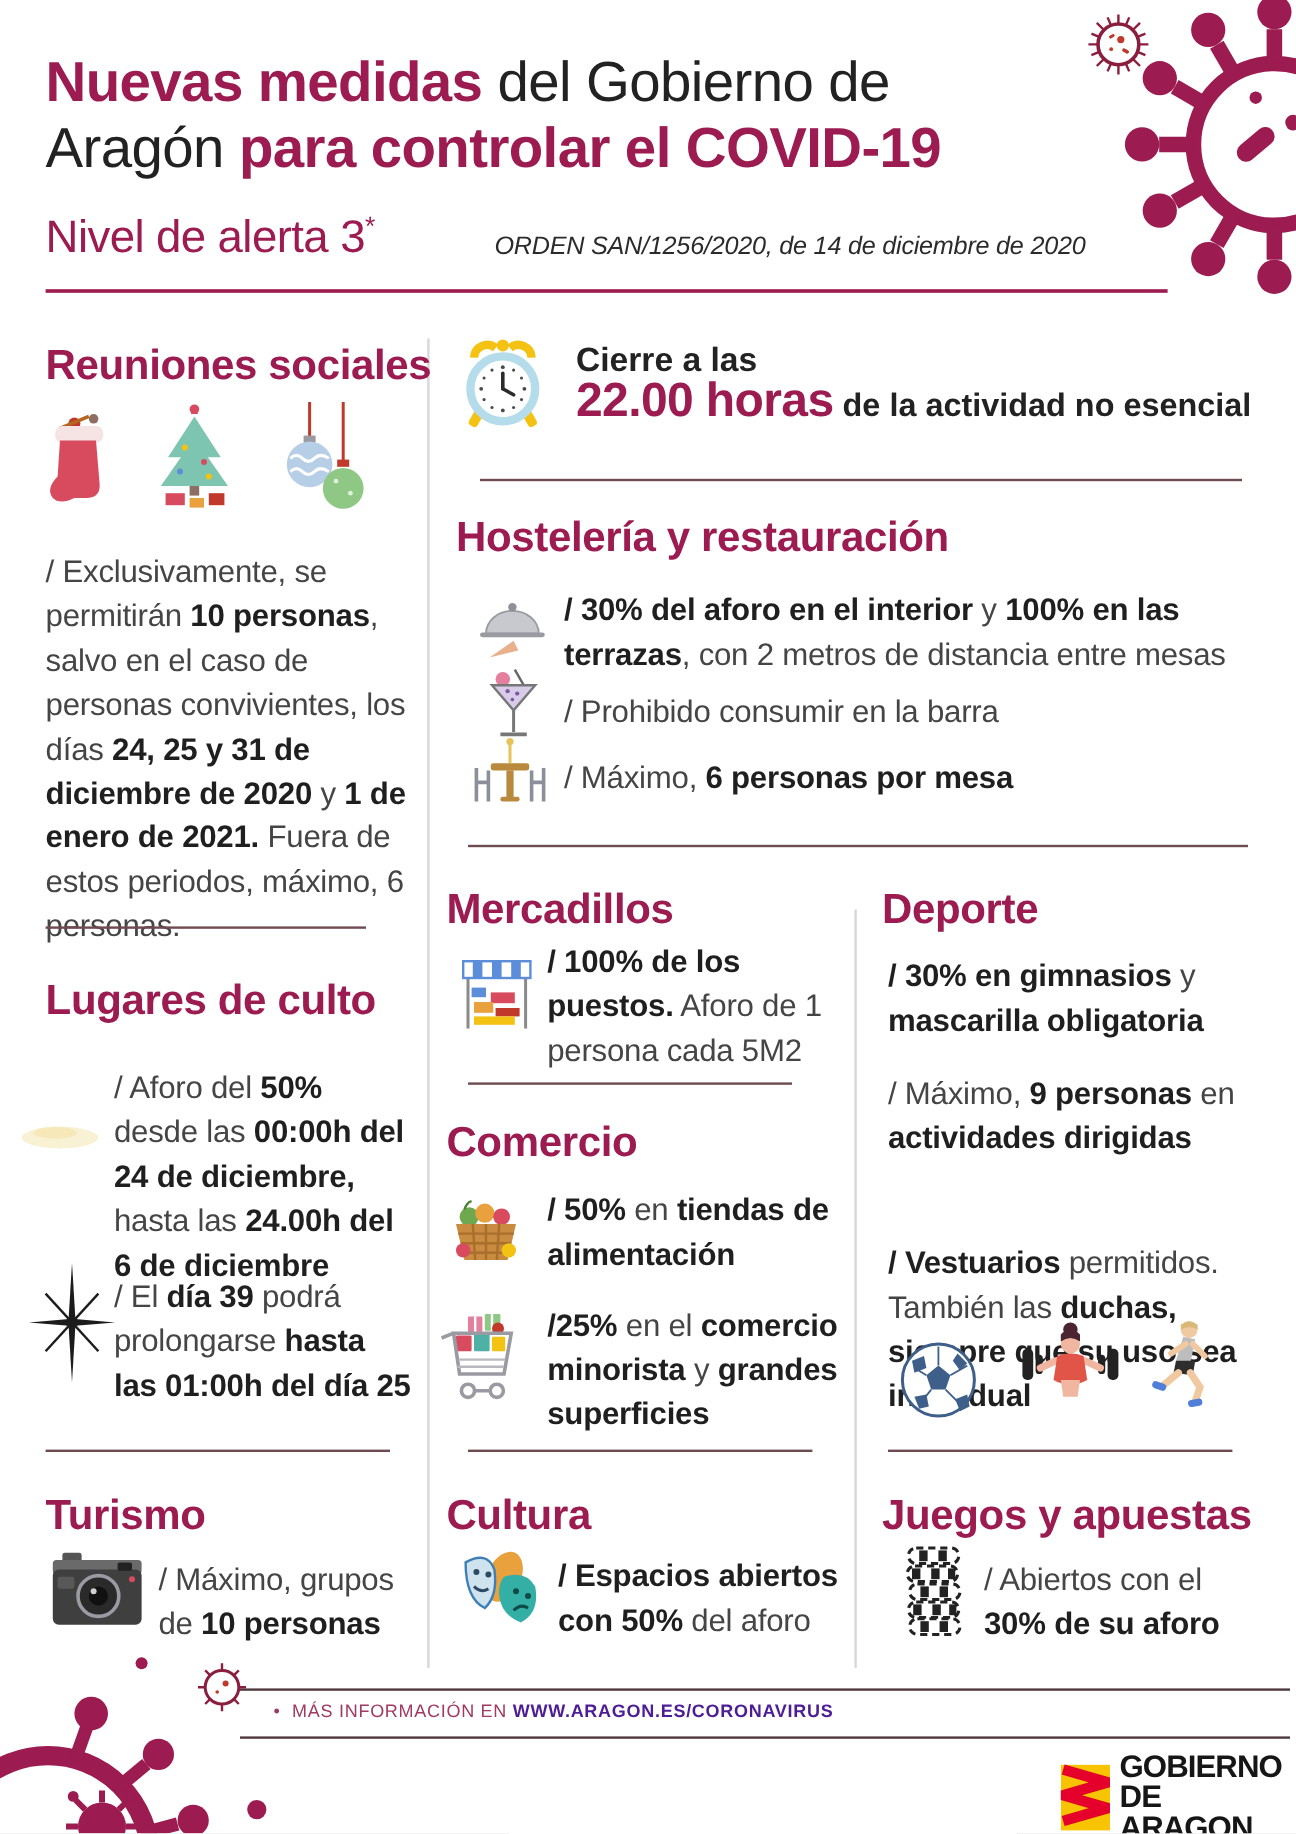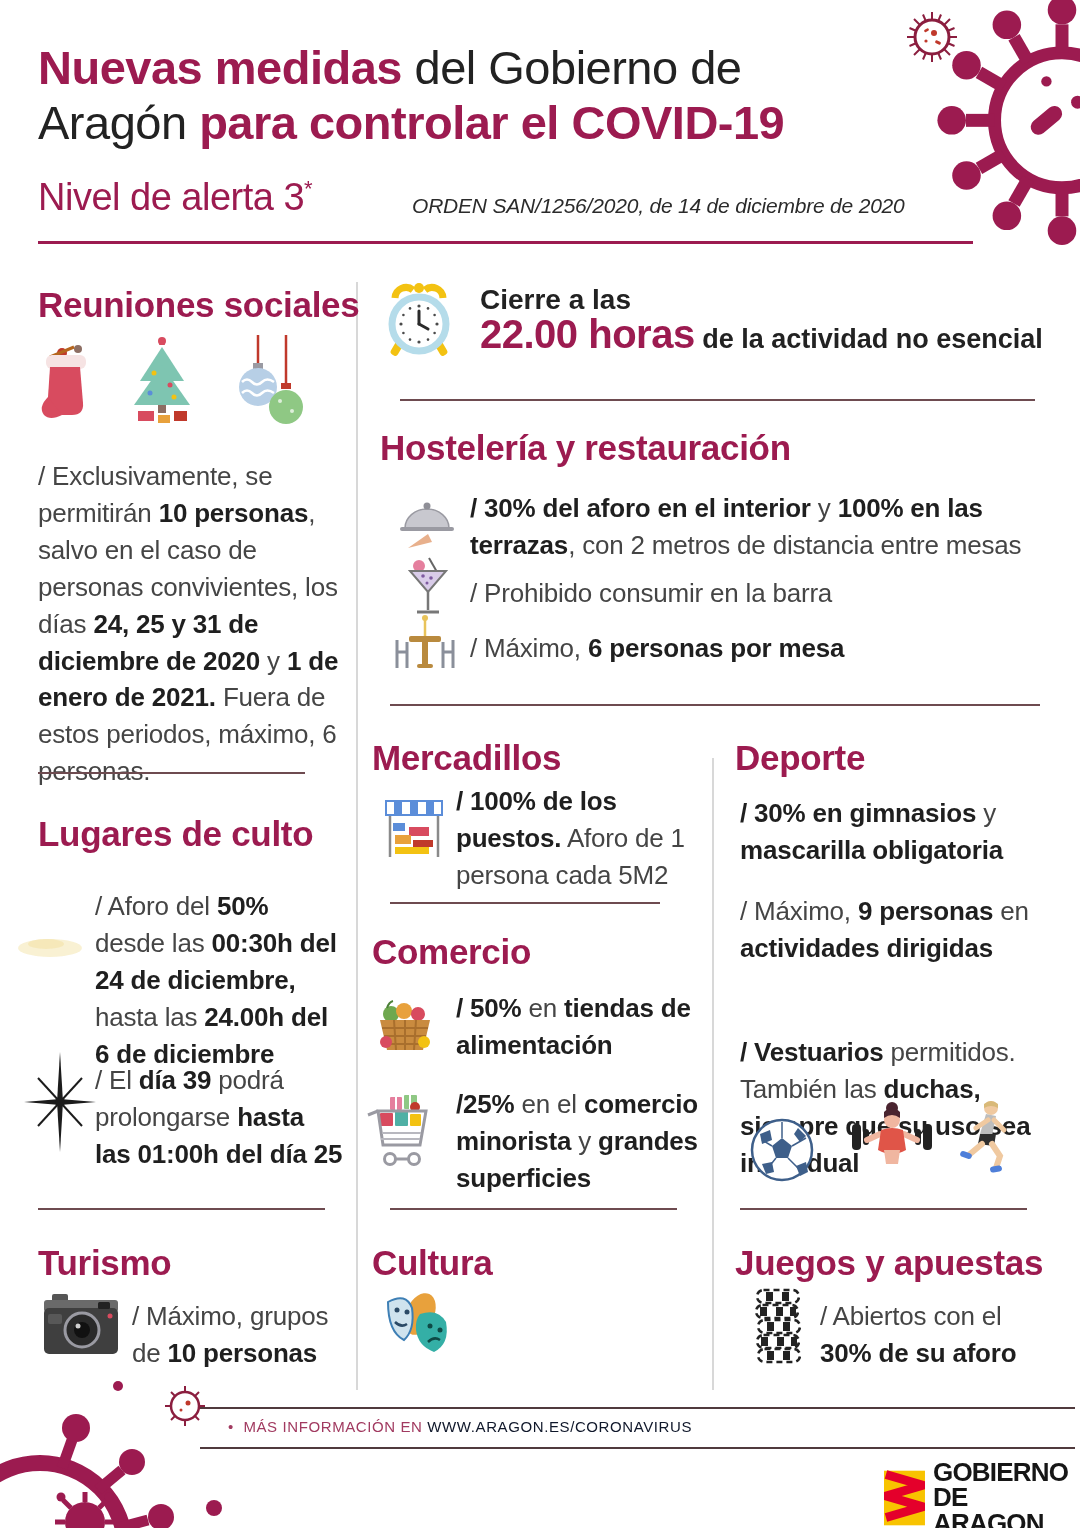--- a/index.html
+++ b/index.html
@@ -18,21 +18,21 @@
   .alert sup{font-size:22px;vertical-align:super;}
   .order{font-size:21px;font-style:italic;font-weight:500;color:#2b2b2b;letter-spacing:-0.2px;}
   .sec-title{font-size:35px;font-weight:700;color:var(--magenta);letter-spacing:-0.3px;}
   .body-t{font-size:26px;line-height:1.42;color:var(--body);letter-spacing:-0.2px;}
   .rule-h{height:2px;background:var(--rule-maroon);}
   .rule-v{width:2px;background:var(--rule-gray);}
   .closure-prefix{font-size:28px;font-weight:700;color:#222;}
   .closure-time{font-size:40px;font-weight:700;color:var(--magenta);letter-spacing:-0.5px;}
   .closure-suffix{font-size:27px;font-weight:700;color:#222;}
   .footer-info{font-size:15px;letter-spacing:0.6px;color:#A13A60;font-weight:500;}
-  .footer-info .u{font-weight:400;color:#0f172a;}
+  .footer-info .u{font-weight:700;color:#4c1d95;}
   .logo-text{font-size:26px;font-weight:700;line-height:0.98;color:#161616;letter-spacing:-0.8px;}
   svg{display:block;}
 </style>
 </head>
 <body>
 
 <div id="page">
 
   <h1 class="abs" style="left:38px;top:40px;width:900px;">
     <span style="display:block;"><span class="b m">Nuevas medidas</span><span> del Gobierno de</span></span>
@@ -170,21 +170,21 @@
   <p class="abs body-t" style="left:38px;top:458px;width:306px;"><span>/ Exclusivamente, se permitirán </span><span class="b">10 personas</span><span>, salvo en el caso de personas convivientes, los días </span><span class="b">24, 25 y 31 de diciembre de 2020</span><span> y </span><span class="b">1 de enero de 2021.</span><span> Fuera de estos periodos, máximo, 6 personas.</span></p>
 
   <div class="abs rule-h" style="left:38px;top:772px;width:267px;"></div>
 
   <div class="abs sec-title" style="left:38px;top:814px;">Lugares de culto</div>
 
   <svg class="abs" style="left:16px;top:922px;" width="68" height="48" viewBox="0 0 68 48">
     <ellipse cx="34" cy="26" rx="32" ry="9" fill="#F7ECC4" opacity="0.75"></ellipse>
     <ellipse cx="30" cy="22" rx="18" ry="5" fill="#F3E3A8" opacity="0.6"></ellipse>
   </svg>
-  <p class="abs body-t" style="left:95px;top:888px;width:248px;"><span>/ Aforo del </span><span class="b">50%</span><span>  desde las </span><span class="b">00:30h del 24 de diciembre,</span><span> hasta las </span><span class="b">24.00h del 6 de diciembre</span></p>
+  <p class="abs body-t" style="left:95px;top:888px;width:248px;"><span>/ Aforo del </span><span class="b">50%</span><span>  desde las </span><span class="b">00:00h del 24 de diciembre,</span><span> hasta las </span><span class="b">24.00h del 6 de diciembre</span></p>
 
   <svg class="abs" style="left:22px;top:1052px;" width="76" height="100" viewBox="0 0 76 100">
     <g fill="#1c1c1c">
       <polygon points="38,0 41,50 38,100 35,50"></polygon>
       <polygon points="2,50 38,47 74,50 38,53"></polygon>
     </g>
     <g stroke="#1c1c1c" stroke-width="2">
       <line x1="16" y1="26" x2="60" y2="74"></line>
       <line x1="60" y1="26" x2="16" y2="74"></line>
     </g>
@@ -406,20 +406,21 @@
     <ellipse cx="40" cy="26" rx="14" ry="22" fill="#E8A13C" transform="rotate(25 40 26)"></ellipse>
     <path d="M8,14 Q26,4 32,20 Q35,42 24,52 Q8,44 8,14 Z" fill="#CFE3EE" stroke="#3E7FB5" stroke-width="2"></path>
     <circle cx="17" cy="22" r="2.5" fill="#2b4a66"></circle>
       <circle cx="27" cy="24" r="2.5" fill="#2b4a66"></circle>
     <path d="M15,34 Q21,40 27,36" stroke="#2b4a66" stroke-width="2.5" fill="none"></path>
     <path d="M40,26 Q58,20 66,34 Q70,56 54,64 Q38,58 36,42 Q35,32 40,26 Z" fill="#34AFA6"></path>
     <circle cx="50" cy="38" r="2.5" fill="#0e4a46"></circle>
       <circle cx="60" cy="42" r="2.5" fill="#0e4a46"></circle>
     <path d="M48,54 Q54,48 60,52" stroke="#0e4a46" stroke-width="2.5" fill="none"></path>
   </svg>
+  <p class="abs body-t" style="left:465px;top:1295px;width:240px;"><span class="b">/ </span><span class="b">Espacios abiertos con 50%</span><span> del aforo</span></p>
 
   <div class="abs sec-title" style="left:735px;top:1243px;">Juegos y apuestas</div>
 
   <svg class="abs" style="left:752px;top:1288px;" width="52" height="76" viewBox="0 0 52 76">
     <g>
       <rect x="5" y="2" width="42" height="13" rx="6.5" fill="#ffffff" stroke="#222222" stroke-width="2.5" stroke-dasharray="6 4"></rect>
       <rect x="14" y="4" width="7" height="9" fill="#222222"></rect>
         <rect x="30" y="4" width="7" height="9" fill="#222222"></rect>
       <rect x="4" y="17" width="42" height="13" rx="6.5" fill="#ffffff" stroke="#222222" stroke-width="2.5" stroke-dasharray="6 4"></rect>
       <rect x="8" y="19" width="7" height="9" fill="#222222"></rect>

